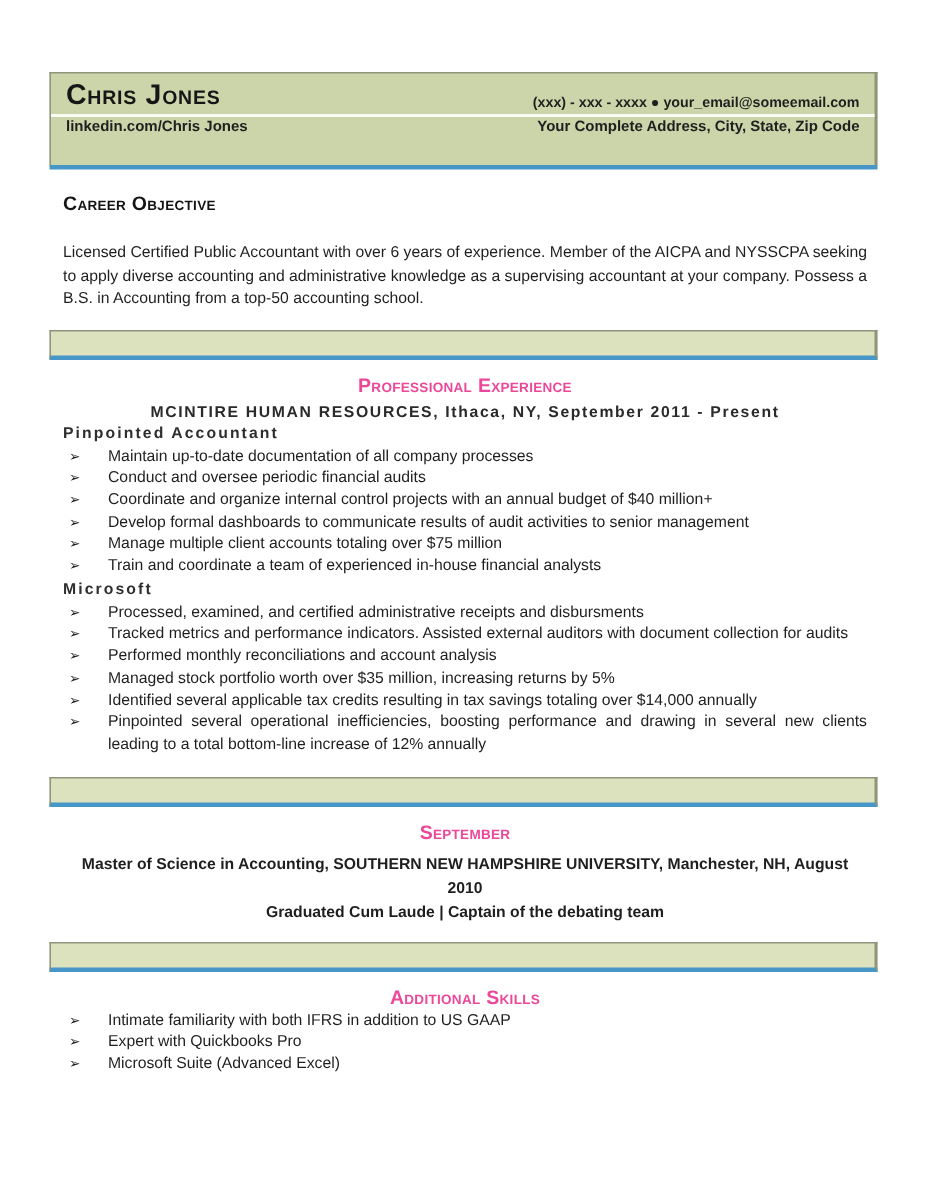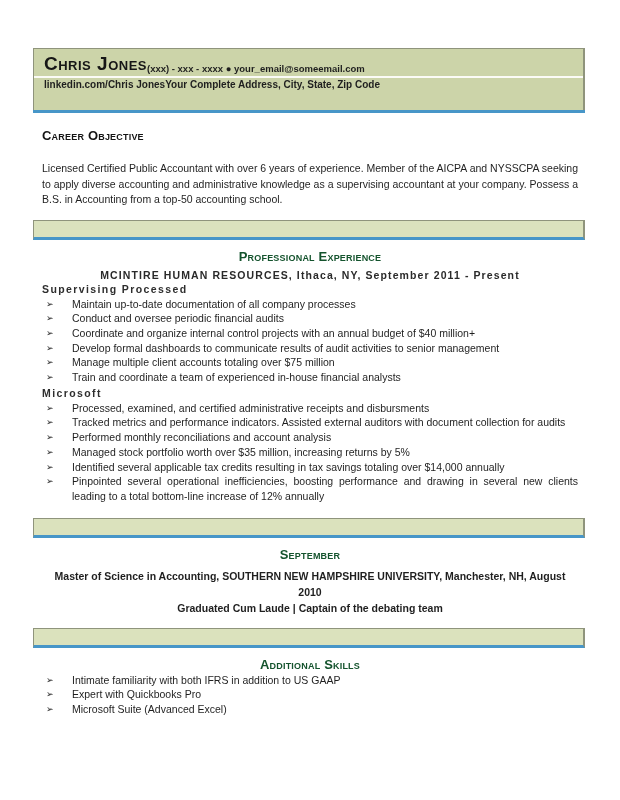--- a/index.html
+++ b/index.html
@@ -22,21 +22,21 @@
 
   
   .header-box{
     margin:48px 35px 0 33px;
     background:var(--header-bg);
     border:1px solid var(--border-olive);
     border-right-width:2px;
     border-bottom:none;
     padding:0 10px;
   }
-  .header-row{display:flex;justify-content:flex-start;align-items:flex-end;}
+  .header-row{display:flex;justify-content:space-between;align-items:flex-end;}
   .header-row.row1{padding-top:5px;padding-bottom:3px;}
   .header-row.row2{padding-top:2px;padding-bottom:20px;}
   .header-sep{height:2px;background:#fbfbf6;margin:0 -10px;}
   .person-name{
     font-size:19px;font-weight:700;font-variant:small-caps;
     letter-spacing:0.5px;color:#161616;line-height:1;
   }
   .phone-email{font-size:9.5px;font-weight:700;line-height:1;}
   .linkedin{font-size:10px;font-weight:700;line-height:1;}
   .address{font-size:10px;font-weight:700;line-height:1;}
@@ -61,21 +61,21 @@
     height:20px;
     background:var(--bar-bg);
     border:1px solid var(--border-olive);
     border-right-width:2px;
     border-bottom:3px solid var(--accent-blue);
   }
   .section-title-center{
     margin-top:9px;
     text-align:center;
     font-size:13px;font-weight:700;font-variant:small-caps;
-    letter-spacing:0.2px;color:#14532d;
+    letter-spacing:0.2px;color:#ec4899;
   }
   .company-line{
     margin:5px 42px 0 42px;
     text-align:center;
     font-size:10.5px;font-weight:700;
     letter-spacing:1.1px;
     color:#2a2a2a;
   }
   .company-line.second{margin-top:14px;}
   .job-role{
@@ -140,21 +140,21 @@
   <div class="header-underline"></div>
 
   <div class="section-title-left">Career Objective</div>
   <div class="objective-text">Licensed Certified Public Accountant with over 6 years of experience. Member of the AICPA and NYSSCPA seeking to apply diverse accounting and administrative knowledge as a supervising accountant at your company. Possess a B.S. in Accounting from a top-50 accounting school.</div>
 
   <div class="section-bar"></div>
 
   <div class="section-title-center">Professional Experience</div>
 
   <div class="company-line">MCINTIRE HUMAN RESOURCES, Ithaca, NY, September 2011 - Present</div>
-  <div class="job-role">Supervising Processed</div>
+  <div class="job-role">Pinpointed Accountant</div>
   <ul class="bullets">
     <li>
       <span class="b-icon">➢</span>
       <span class="b-text">Maintain up-to-date documentation of all company processes</span>
     </li>
     <li>
       <span class="b-icon">➢</span>
       <span class="b-text">Conduct and oversee periodic financial audits</span>
     </li>
     <li>

